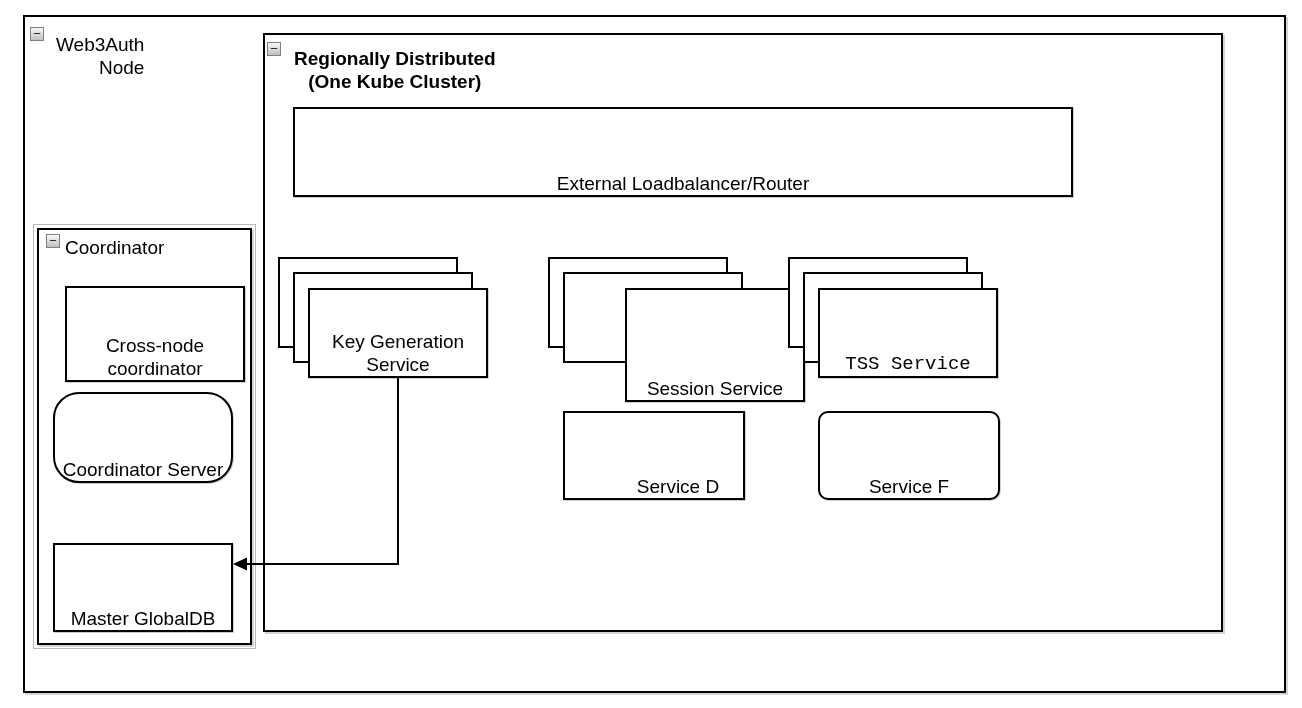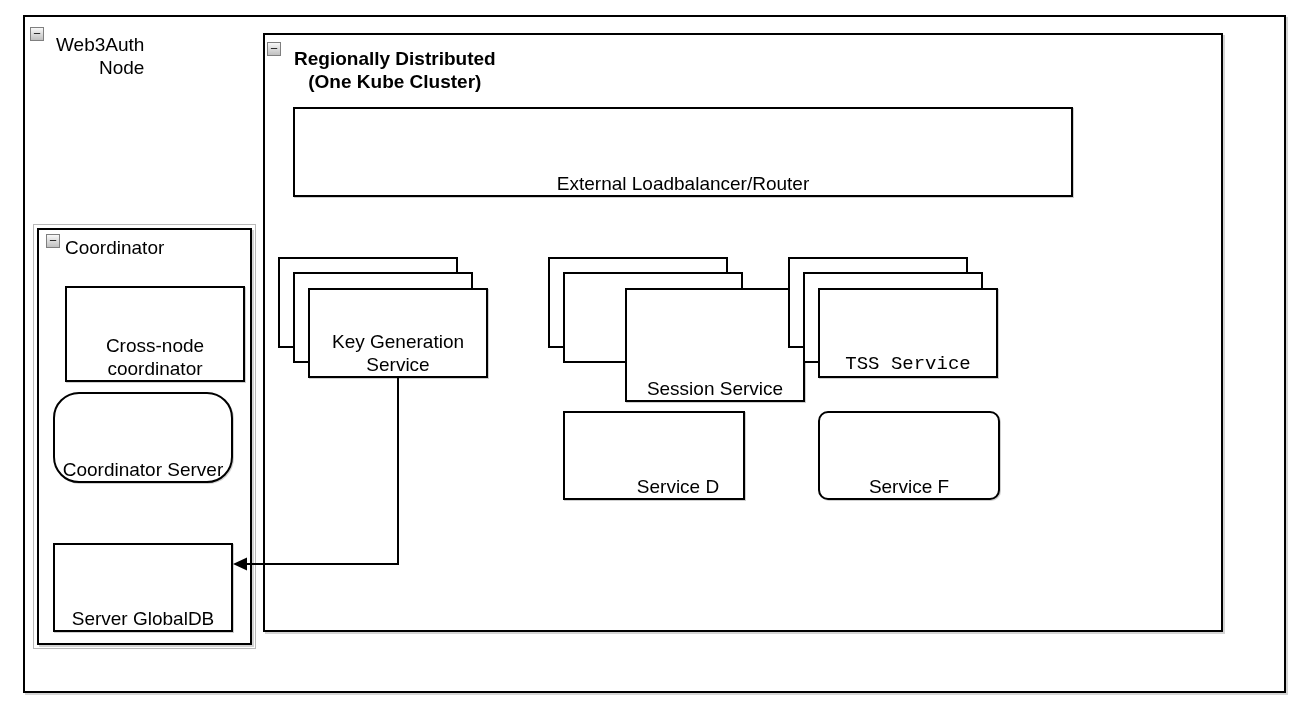--- a/index.html
+++ b/index.html
@@ -104,21 +104,21 @@
       <div class="node" style="left:26px; top:56px; width:180px; height:96px;">
         <span class="node-label">Cross-node
 coordinator</span>
       </div>
 
       <div class="node" style="left:14px; top:162px; width:180px; height:91px;border-radius:26px;">
         <span class="node-label">Coordinator Server</span>
       </div>
 
       <div class="node" style="left:14px; top:313px; width:180px; height:89px;">
-        <span class="node-label">Server GlobalDB</span>
+        <span class="node-label">Master GlobalDB</span>
       </div>
     </div>
 
     <div class="group" style="left:238px; top:16px; width:956px; height:595px;">
 
       <button class="collapse-btn" style="left:2px; top:7px;">
         <span>−</span>
       </button>
       <div class="group-label" style="left:29px; top:12px;font-weight:bold;">Regionally Distributed
 (One Kube Cluster)</div>

